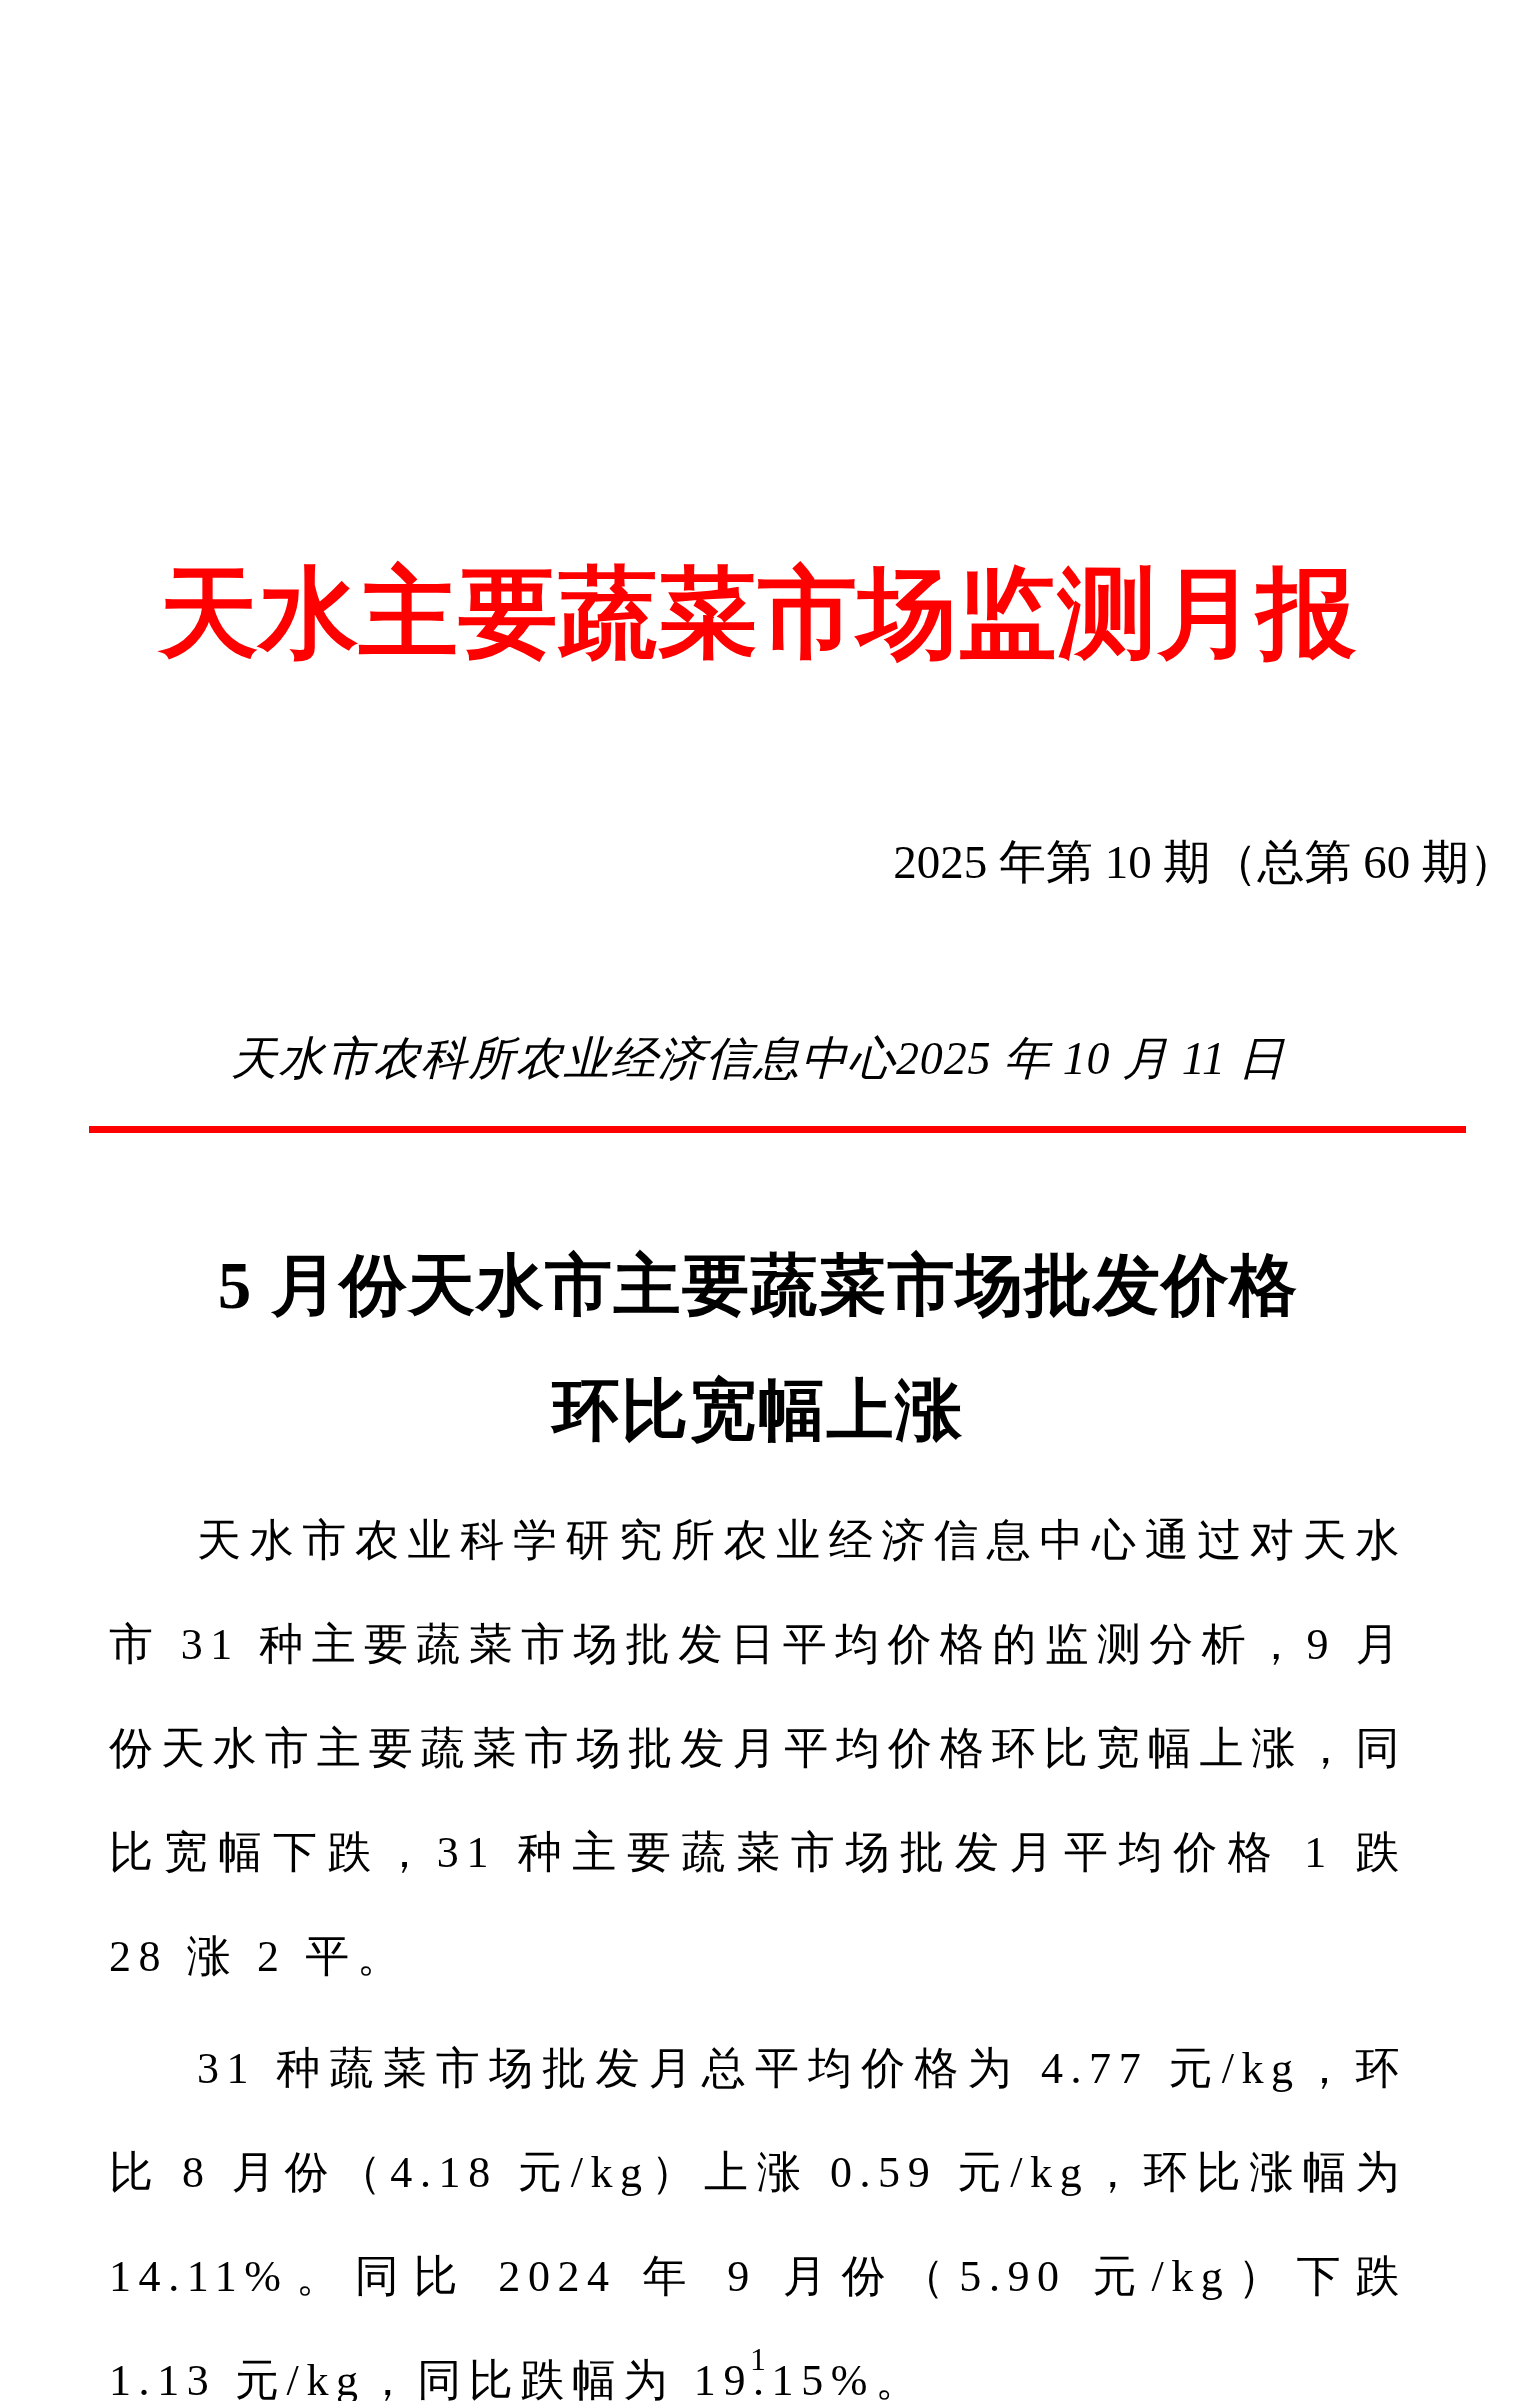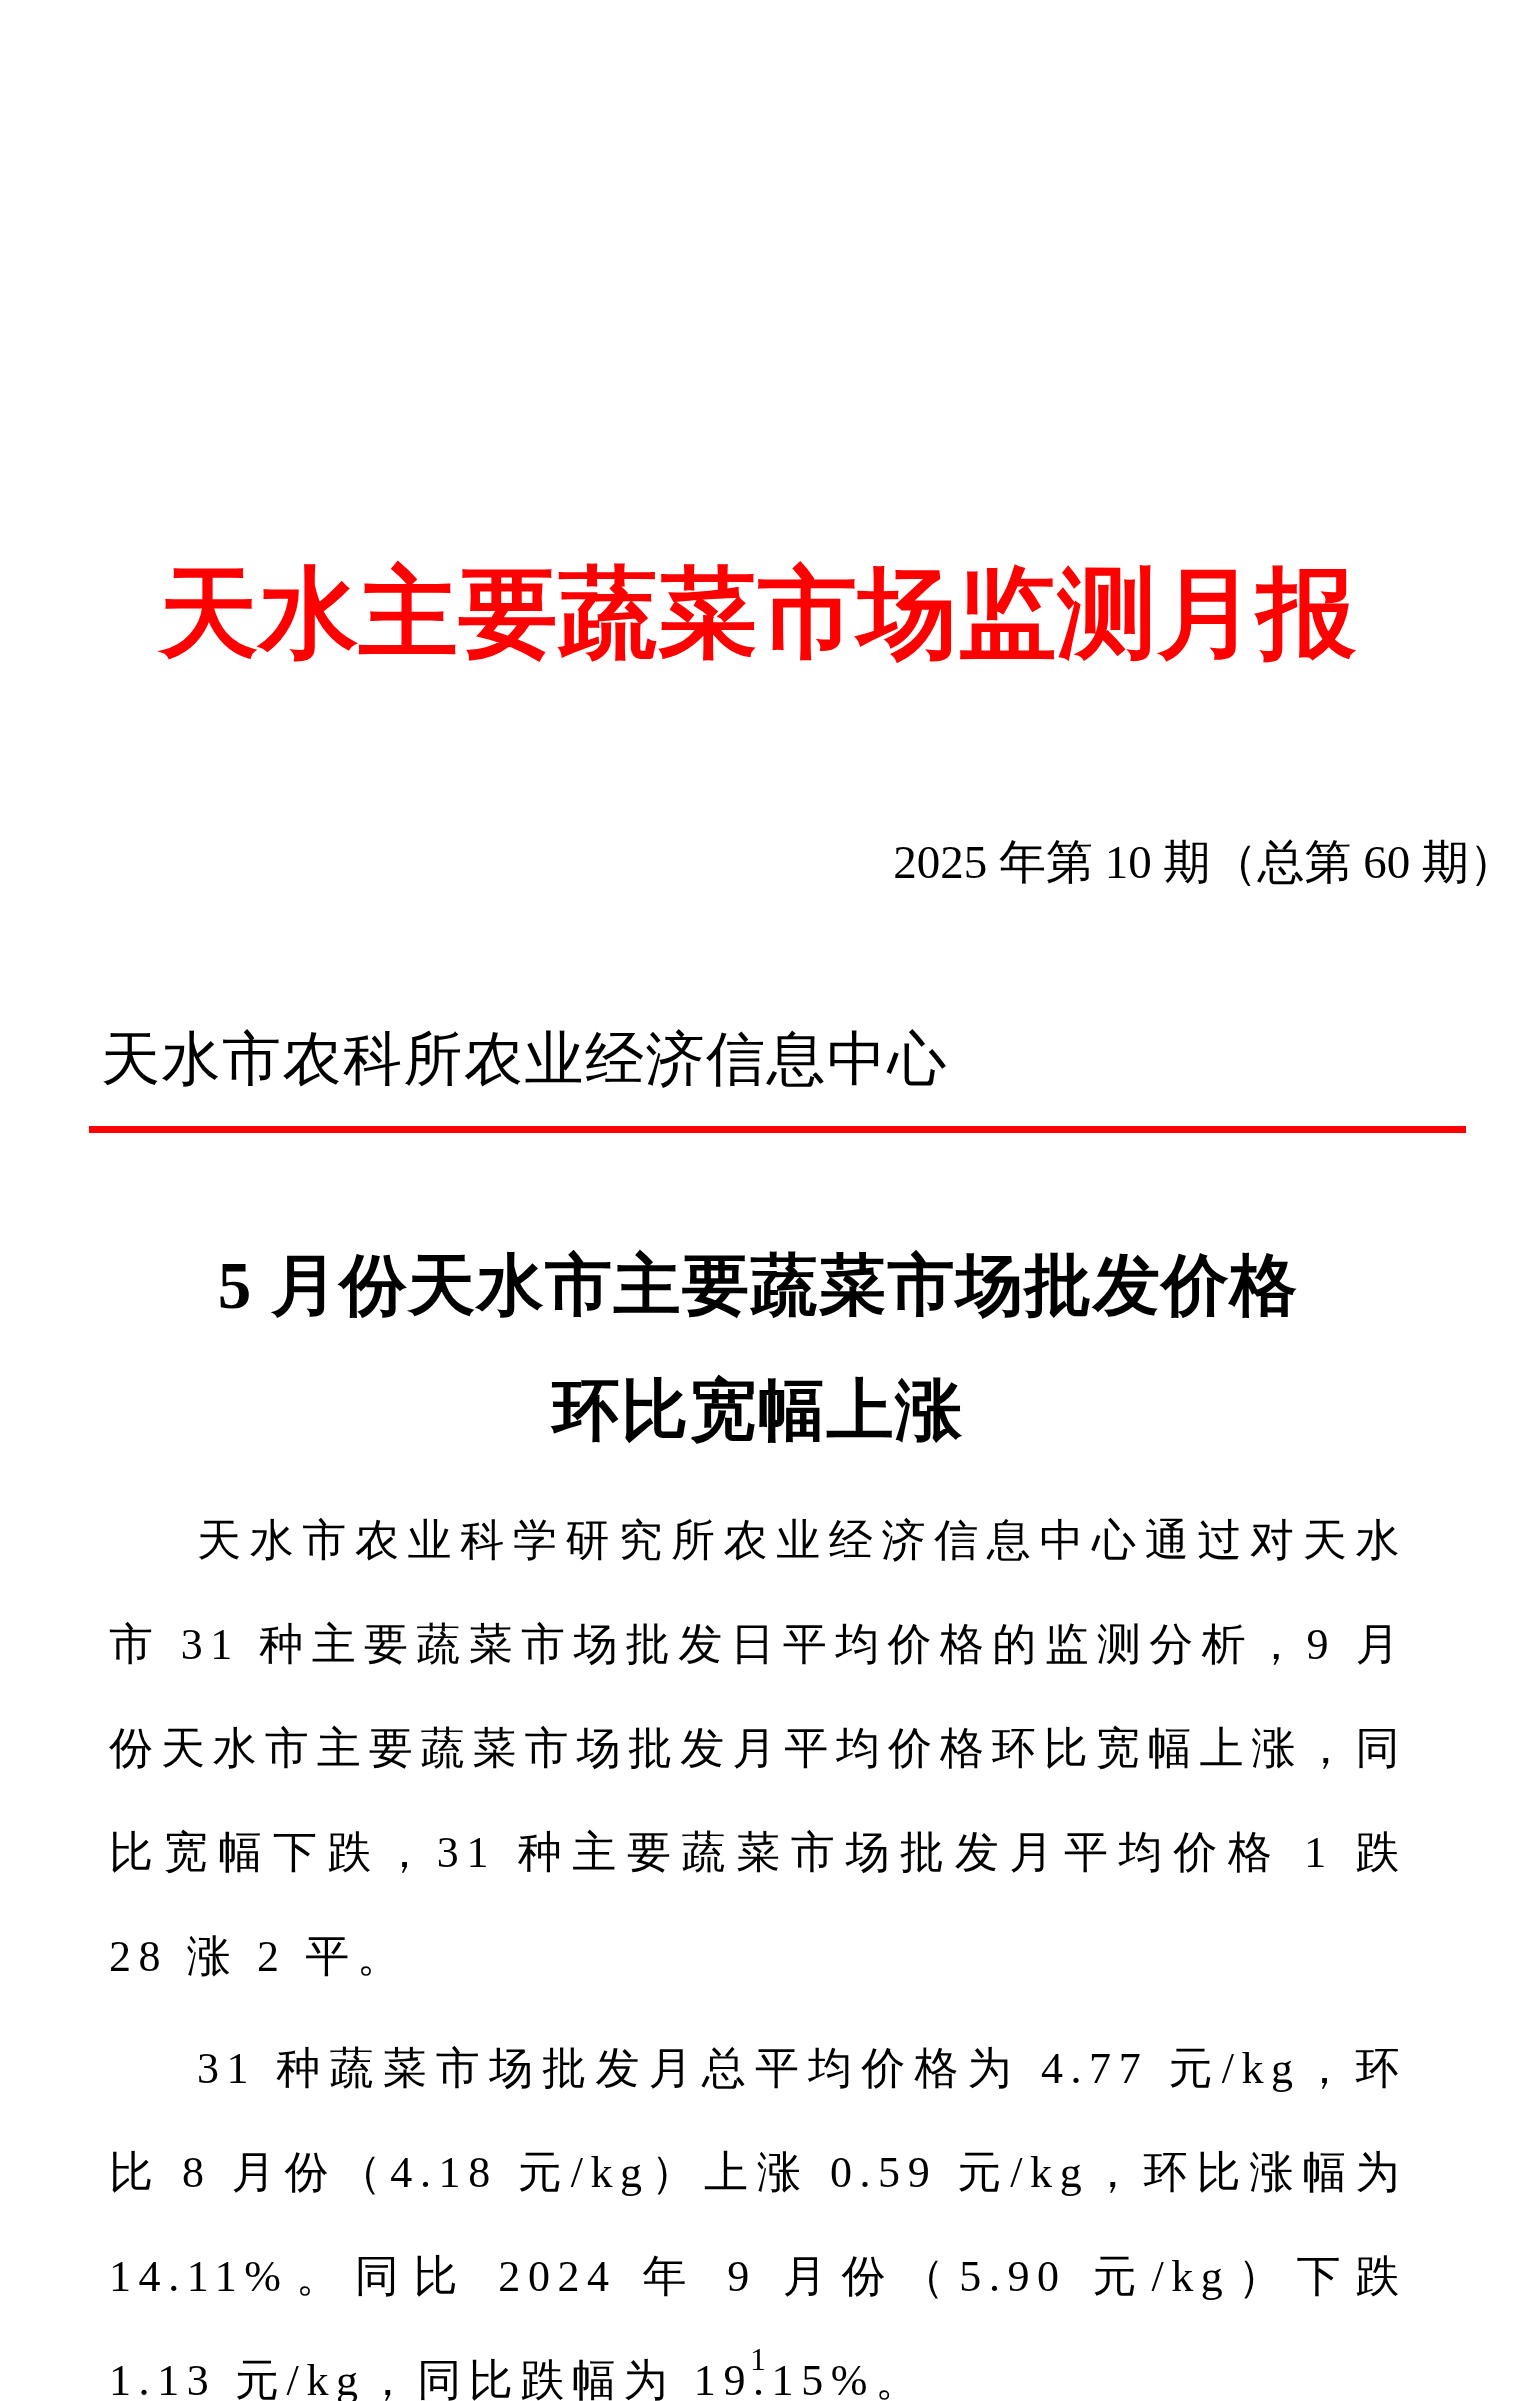--- a/index.html
+++ b/index.html
@@ -37,25 +37,26 @@
     font-size: 47px;
     line-height: 61px;
     white-space: nowrap;
   }
   .org-row {
     position: absolute;
     top: 1027px;
     left: 101px;
     width: 1314px;
     display: flex;
-    justify-content: space-between;
+    justify-content: center;
     align-items: baseline;
-    font-size: 59px;
+    font-size: 46px;
     line-height: 64px;
     white-space: nowrap;
+    font-style: italic;
   }
   .org-name {
     letter-spacing: 1.5px;
   }
   .pub-date {
     letter-spacing: 0.8px;
   }
   .red-rule {
     position: absolute;
     top: 1126px;
@@ -105,20 +106,21 @@
 </style>
 </head>
 <body>
 
 <div class="doc-title">天水主要蔬菜市场监测月报</div>
 
 <div class="issue-line">2025 年第 10 期（总第 60 期）</div>
 
 <div class="org-row">
   <span class="org-name">天水市农科所农业经济信息中心</span>
+  <span class="pub-date">2025 年 10 月 11 日</span>
 </div>
 
 <div class="red-rule"></div>
 
 <div class="article-heading">
   <div>5 月份天水市主要蔬菜市场批发价格</div>
   <div>环比宽幅上涨</div>
 </div>
 
 <div class="article-body">

